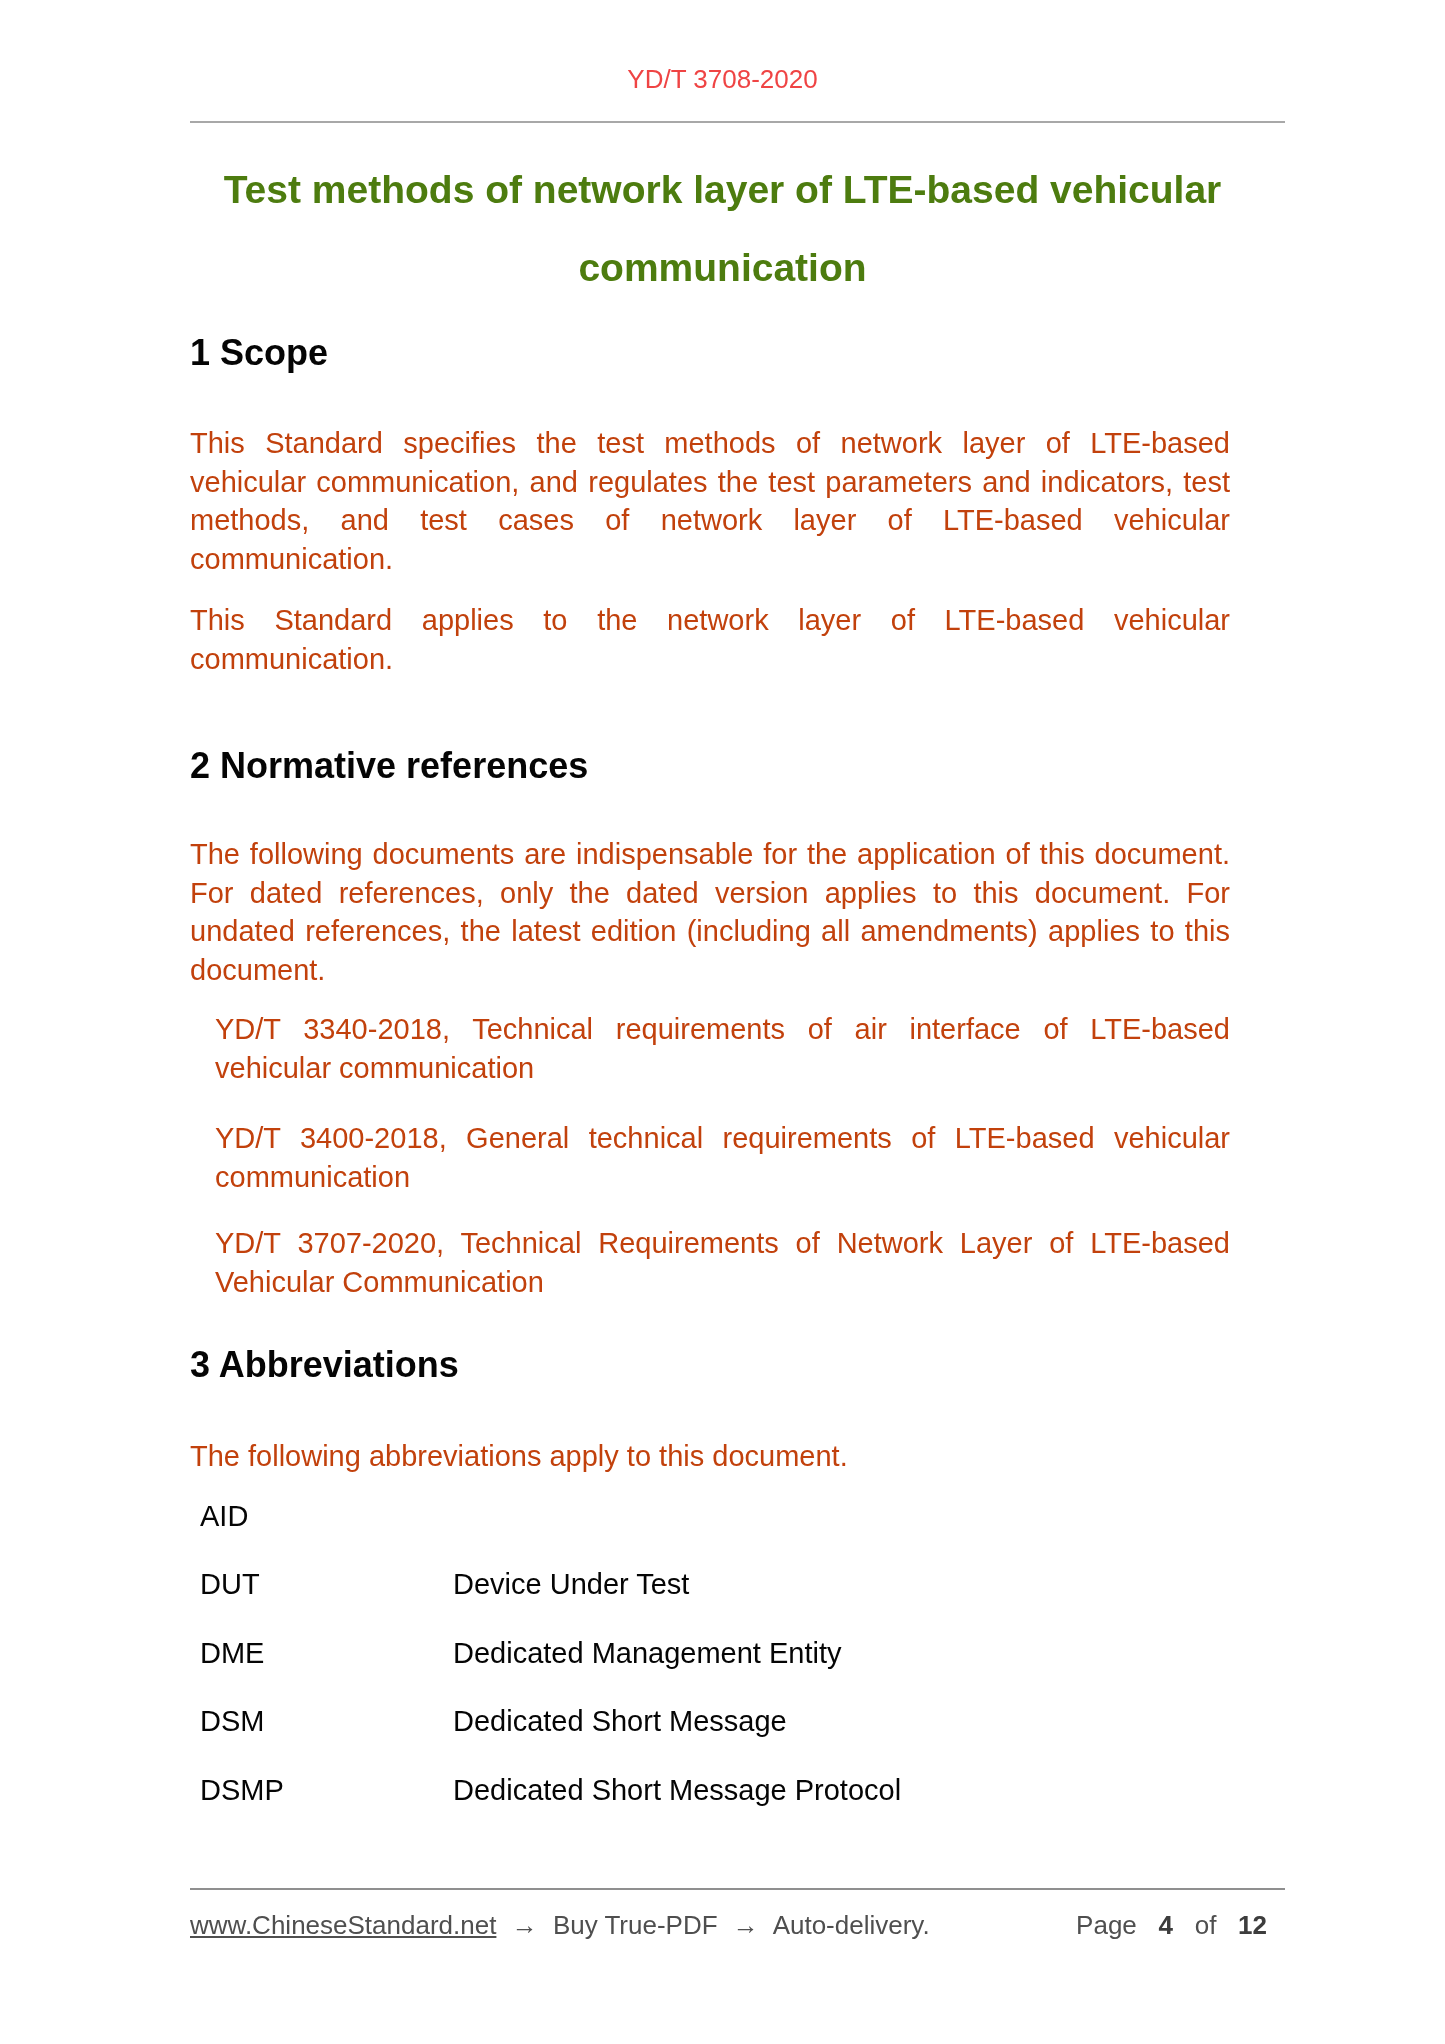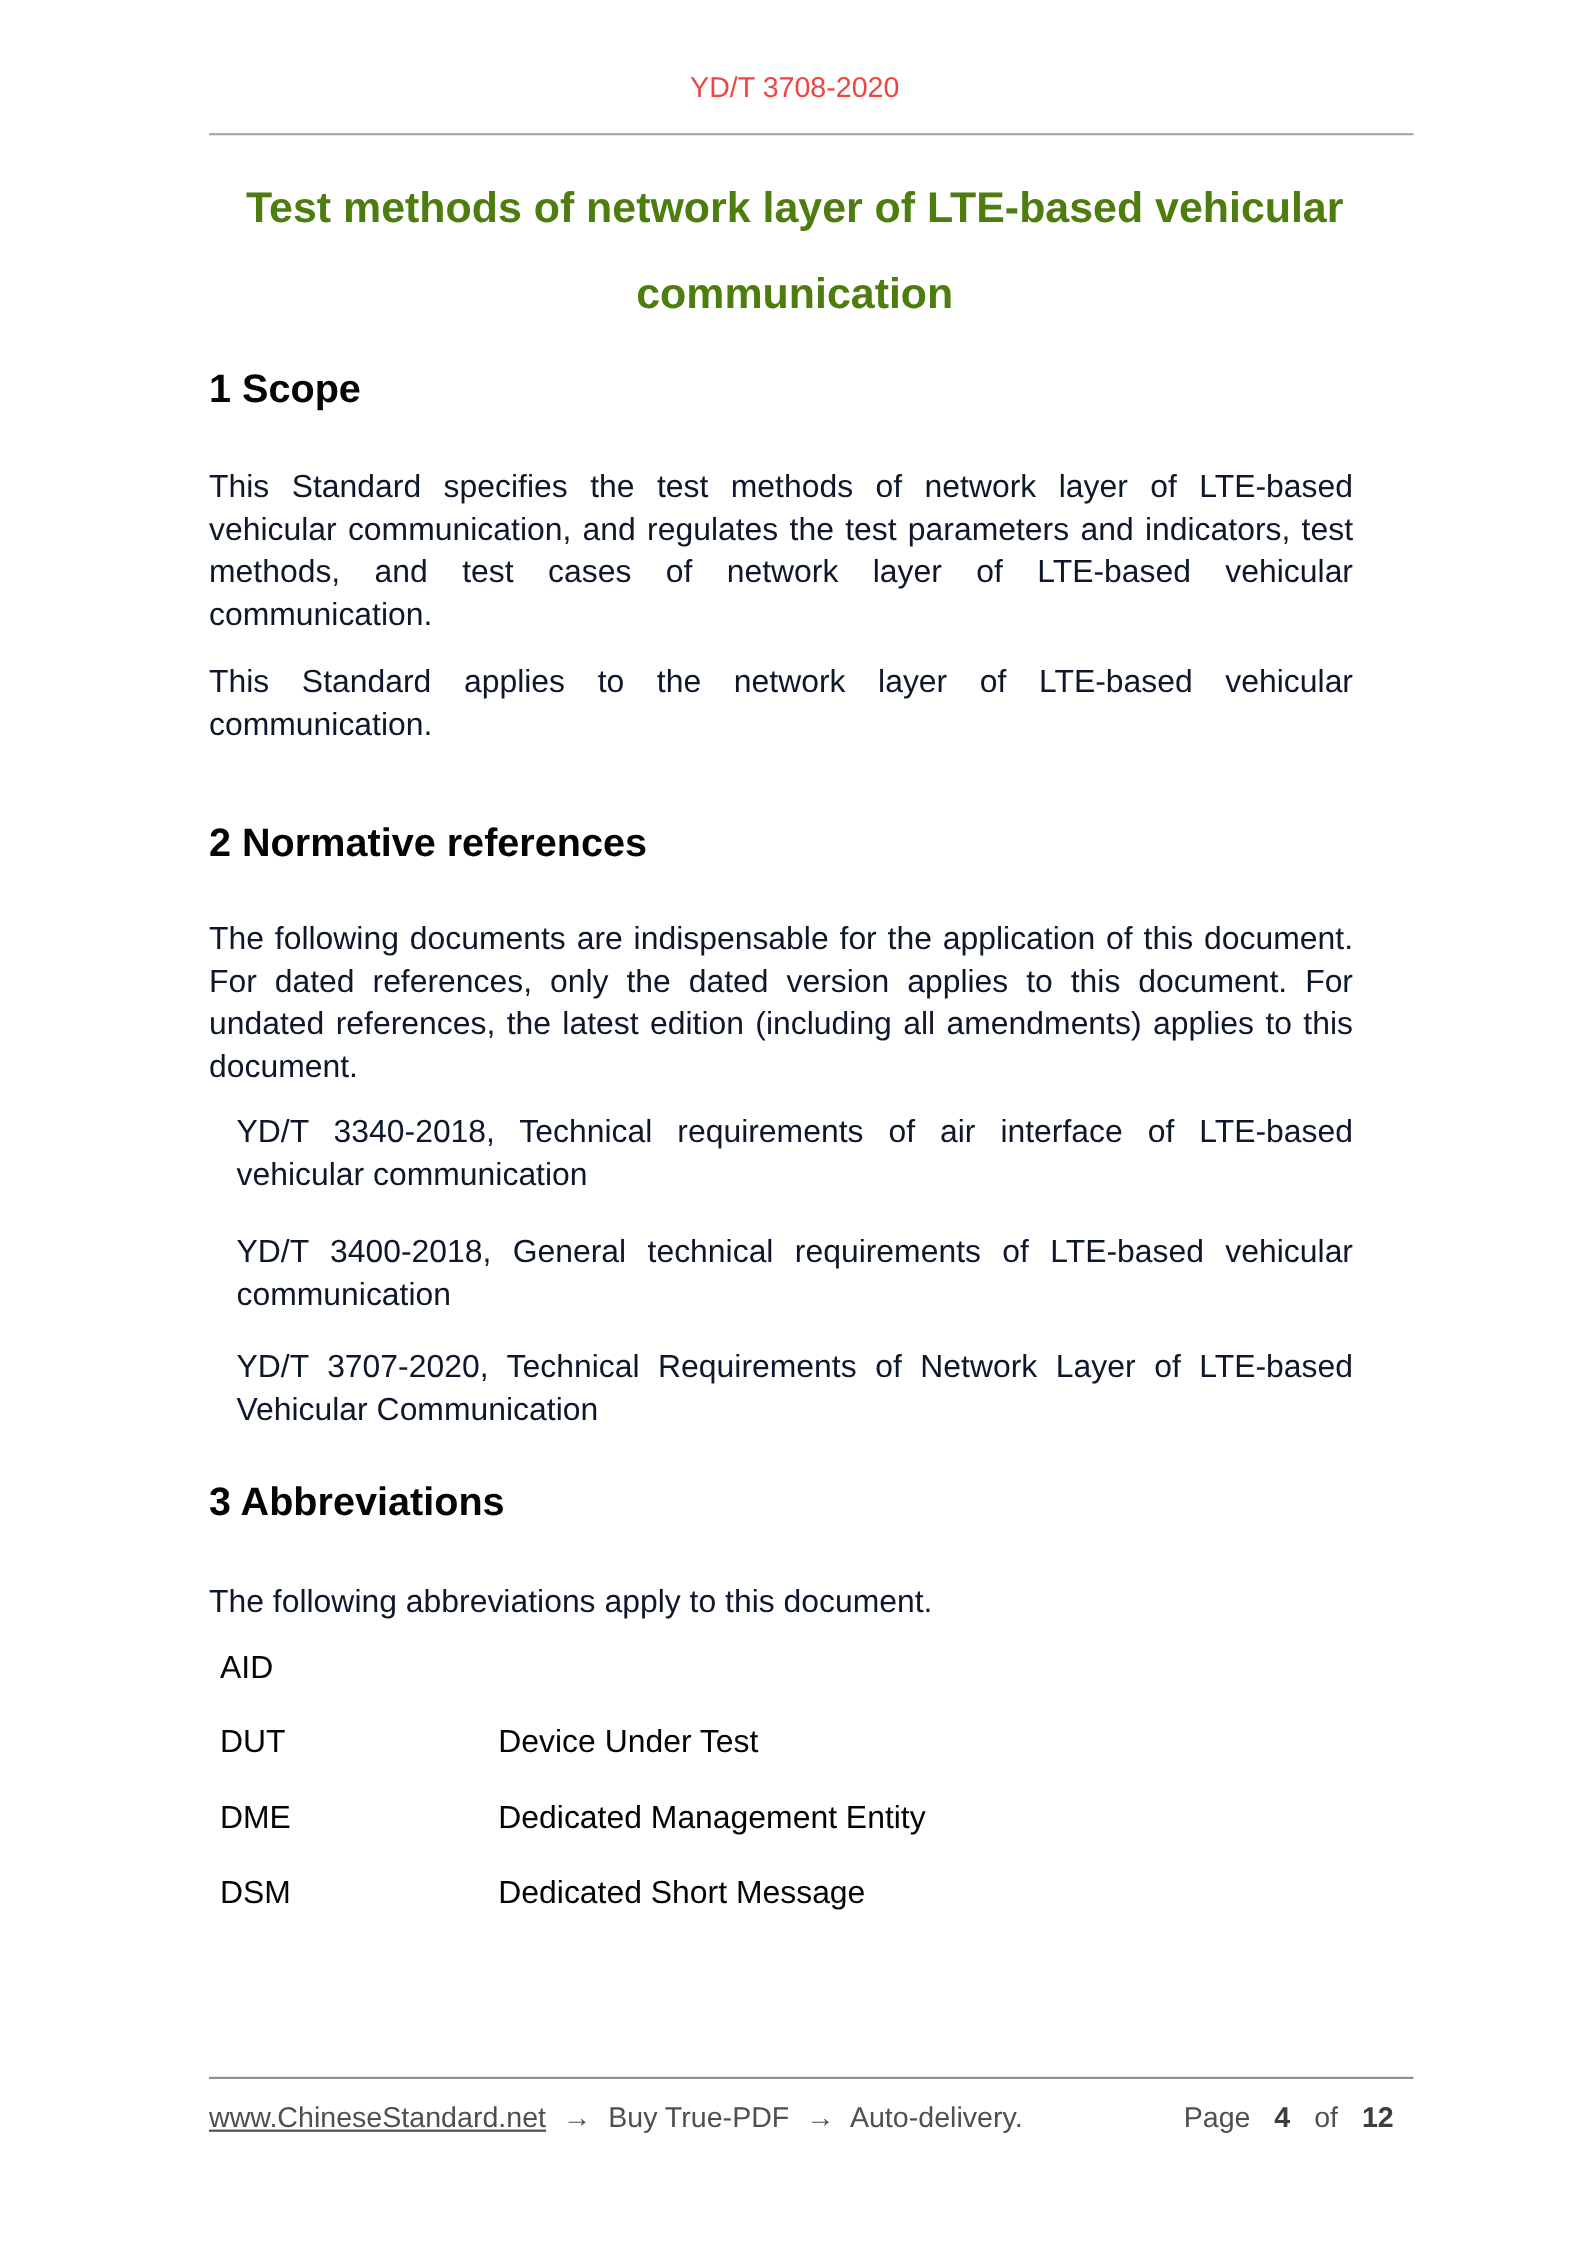--- a/index.html
+++ b/index.html
@@ -23,21 +23,21 @@
     text-align:center; color:#4d7c0f;
   }
   .section-heading {
     margin:0; font-size:36px; font-weight:bold; line-height:42px; color:#050505;
   }
   .mt-scope { margin-top:25px; }
   .mt-norm  { margin-top:67px; }
   .mt-abbr  { margin-top:43px; }
   .para {
     margin:0; font-size:29px; line-height:38.5px;
-    text-align:justify; color:#0f172a;
+    text-align:justify; color:#c2410c;
   }
   .mt-p1   { margin-top:50px; }
   .mt-p2   { margin-top:23px; }
   .mt-np   { margin-top:48px; }
   .reference { margin-left:25px; }
   .mt-ref1 { margin-top:21px; }
   .mt-ref2 { margin-top:32px; }
   .mt-ref3 { margin-top:28px; }
   .mt-ai   { margin-top:51px; }
   .abbr-row {
@@ -107,20 +107,24 @@
         <span class="abbr-def">Device Under Test</span>
       </div>
       <div class="abbr-row mt-row">
         <span class="abbr-term">DME</span>
         <span class="abbr-def">Dedicated Management Entity</span>
       </div>
       <div class="abbr-row mt-row">
         <span class="abbr-term">DSM</span>
         <span class="abbr-def">Dedicated Short Message</span>
       </div>
+      <div class="abbr-row mt-row">
+        <span class="abbr-term">DSMP</span>
+        <span class="abbr-def">Dedicated Short Message Protocol</span>
+      </div>
     </div>
 
   </div>
 
   <div class="rule-bottom"></div>
 
   <div class="footer">
     <span>
       <span class="site-link">www.ChineseStandard.net</span>
       <span class="arrow">→</span>

